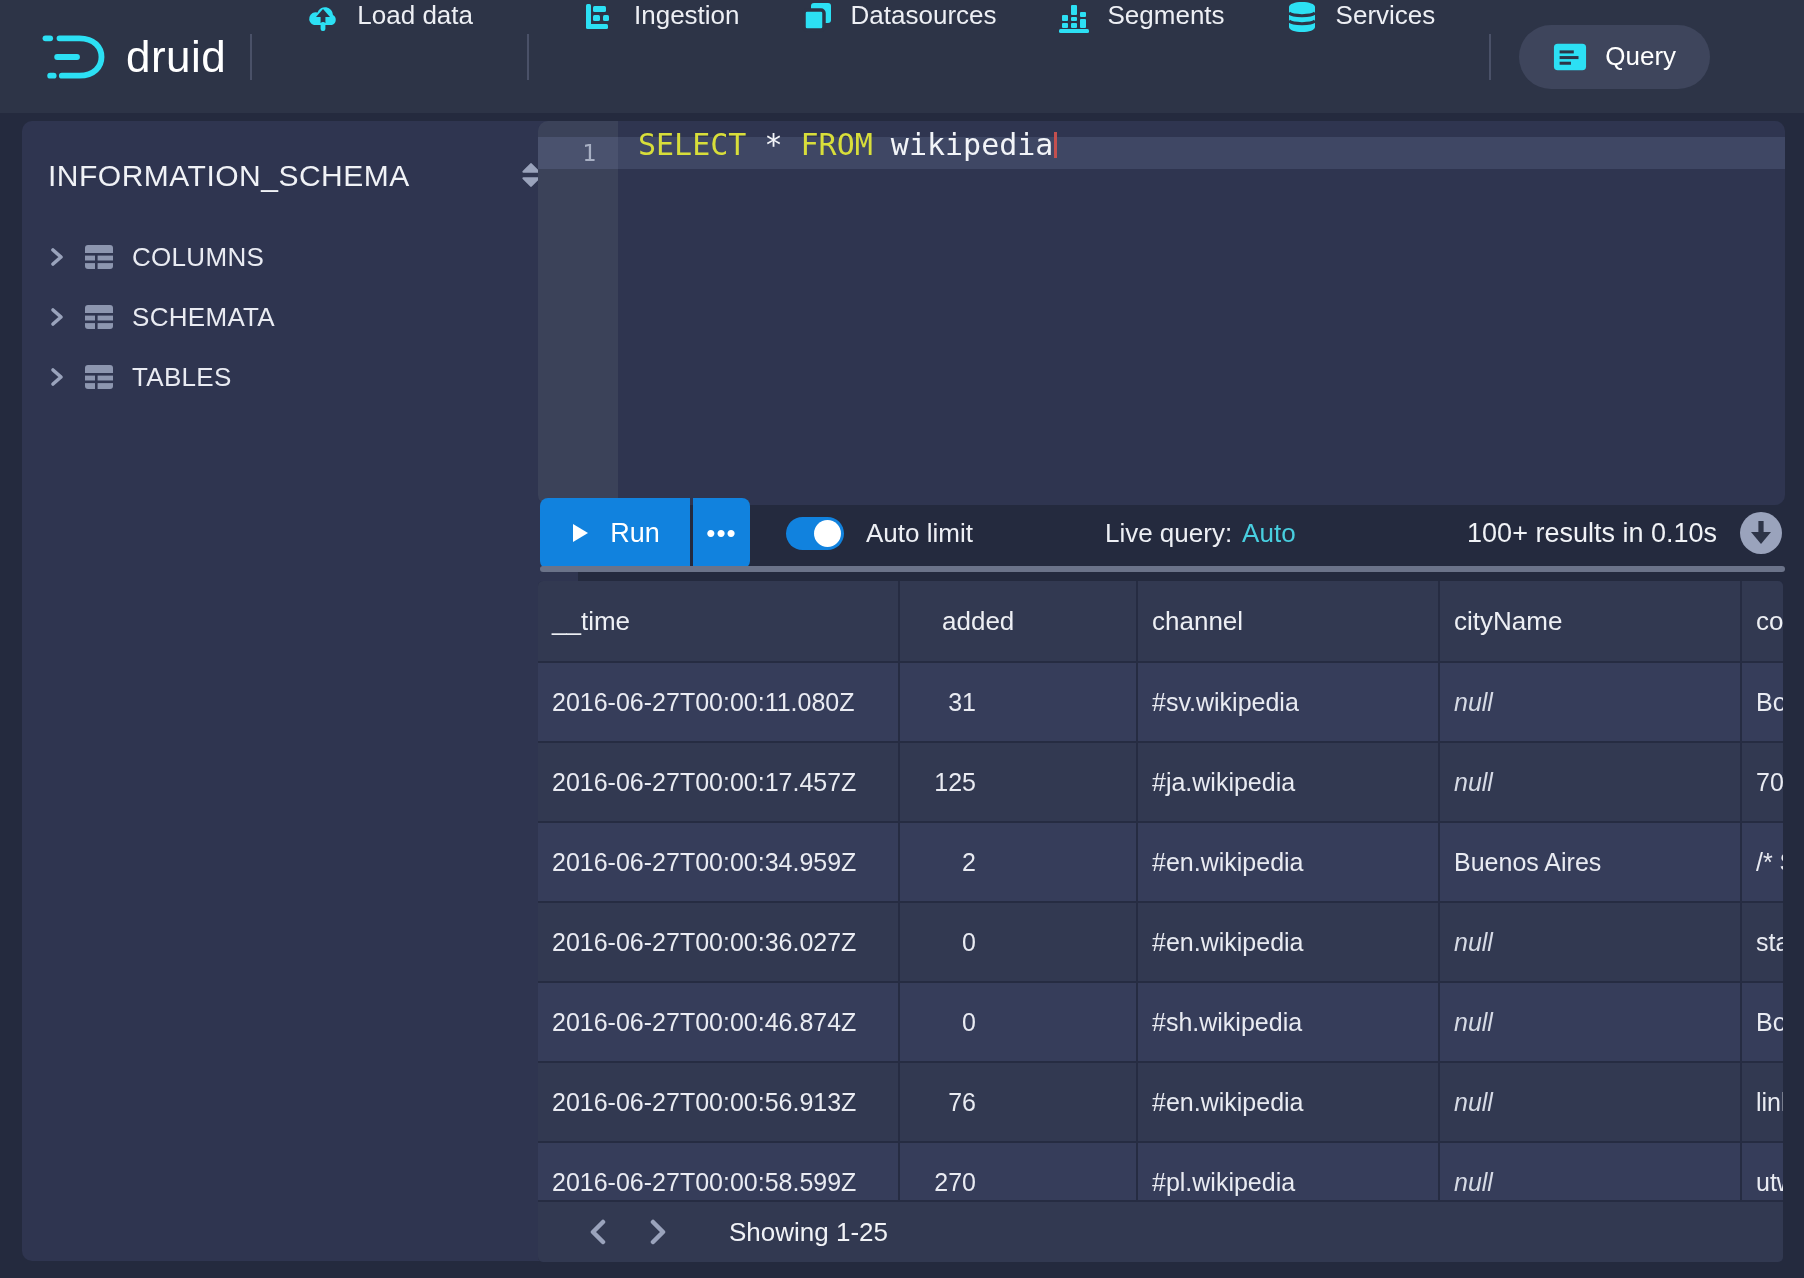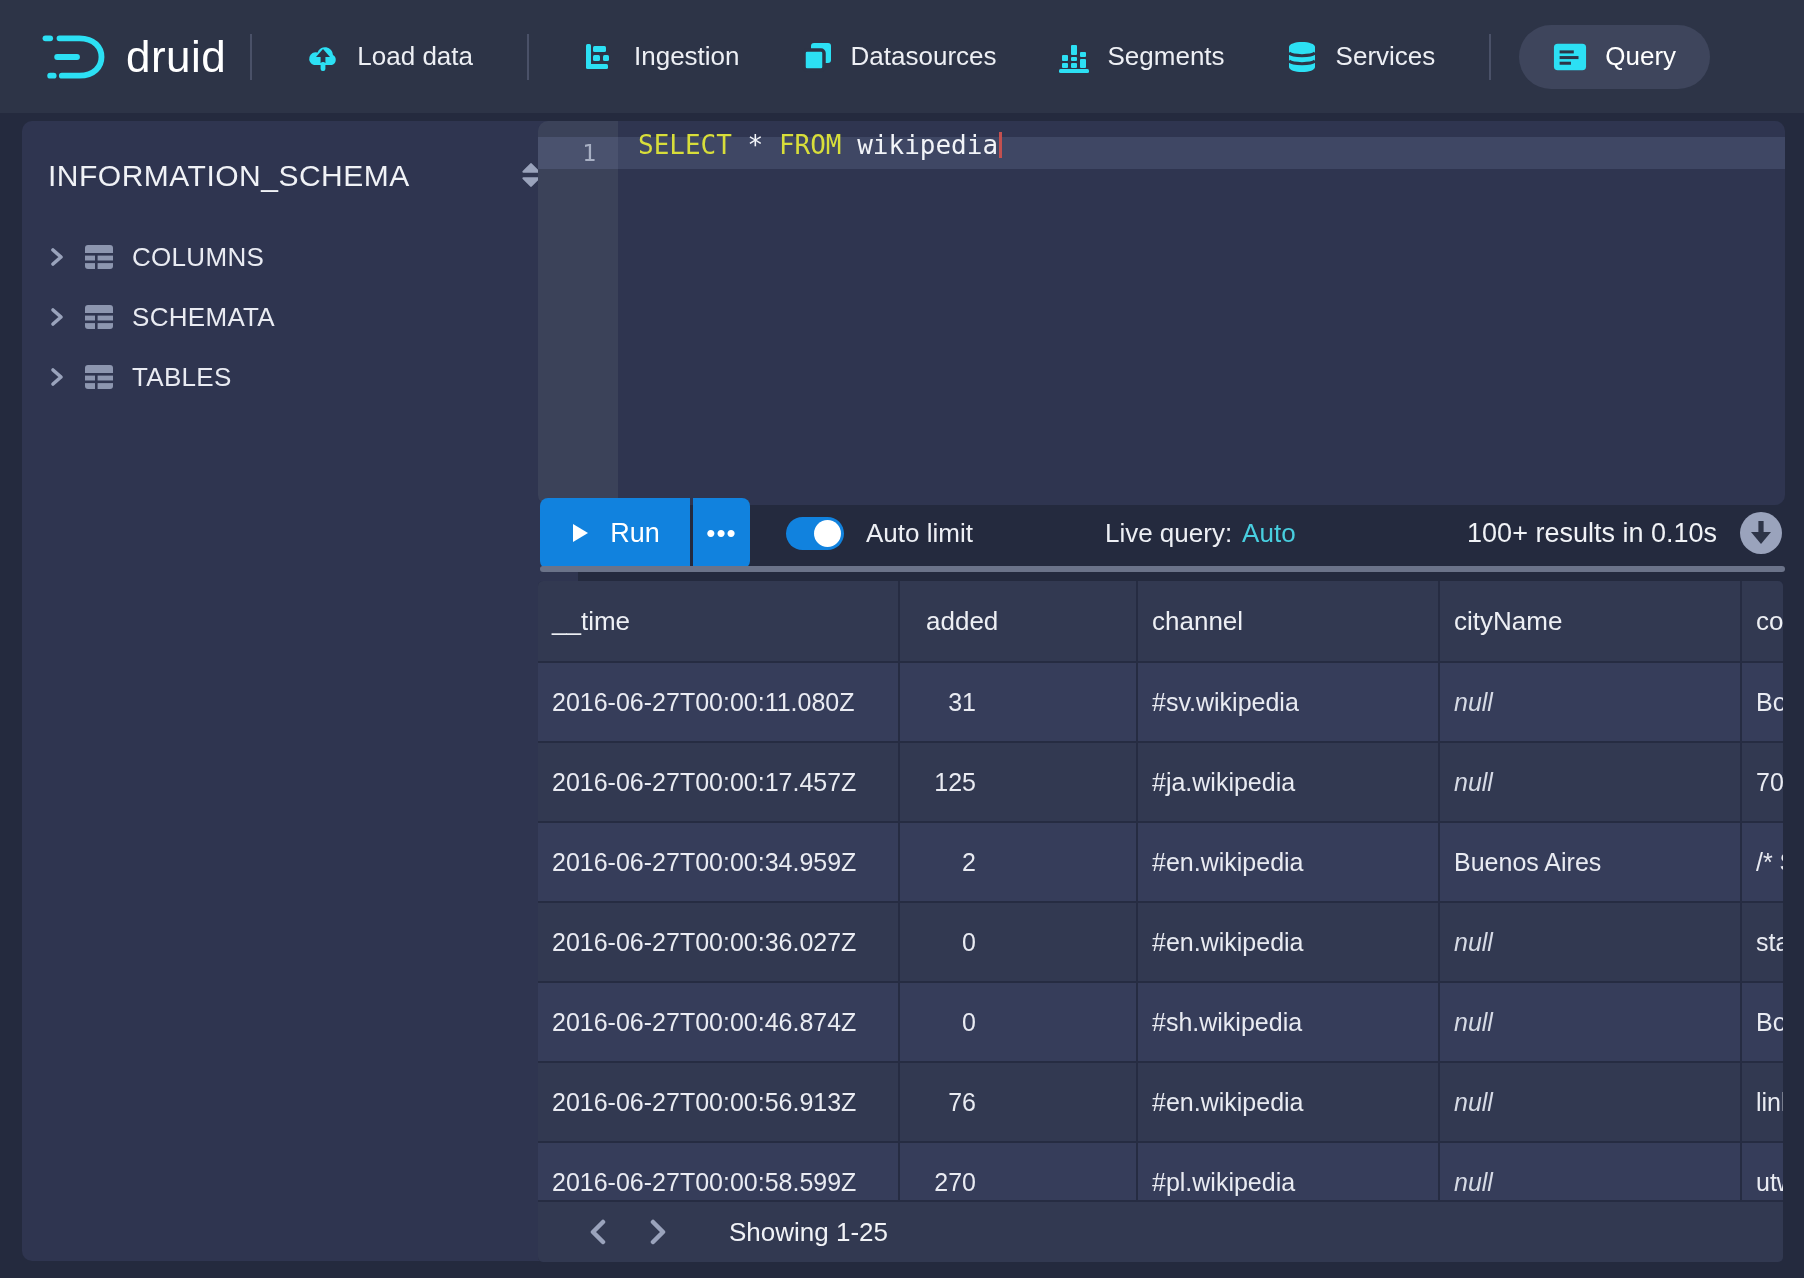--- a/index.html
+++ b/index.html
@@ -12,21 +12,21 @@
   }
   
   .nav {
     position:absolute; left:0; top:0; width:1804px; height:113px;
     background:#2D3447; display:flex; align-items:center;
   }
   .logo { display:flex; align-items:center; margin-left:38px; cursor:pointer; }
   .logo-mark { width:78px; height:56px; }
   .logo-word { font-size:44px; font-weight:400; color:#FFFFFF; margin-left:10px; letter-spacing:0.5px; }
   .vdiv { width:2px; height:46px; background:#4A5168; margin:0 24px; }
-  .nav-item { display:flex; align-items:center; gap:17px; padding:0 30px; height:113px; cursor:pointer; }
+  .nav-item { display:flex; gap:17px; padding:0 30px; height:113px; cursor:pointer; }
   .nav-item .lbl { font-size:26px; color:#EDEFF4; }
   .nav-icon { width:34px; height:34px; flex:none; }
   .pill-wrap { margin-left:4px; }
   .nav-pill {
     display:flex; align-items:center; gap:18px; background:#3E455C;
     border-radius:34px; padding:15px 34px; margin-right:40px; cursor:pointer;
   }
   .nav-pill .lbl { font-size:26px; color:#FFFFFF; }
   
   .sidebar {
@@ -49,21 +49,21 @@
   .gutter { position:absolute; left:0; top:0; bottom:0; width:80px; background:#3B4259; }
   .active-line { position:absolute; left:0; right:0; top:16px; height:32px; background:#3F4764; }
   .active-gutter { position:absolute; left:0; top:16px; width:80px; height:32px; background:#4A526E; }
   .line-no {
     position:absolute; left:0; top:16px; width:58px; height:32px;
     display:flex; align-items:center; justify-content:flex-end;
     font-family:"DejaVu Sans Mono", monospace; font-size:23px; color:#A8B0C4;
   }
   .code-line {
     position:absolute; left:100px; top:16px; height:15px; display:flex; align-items:center;
-    font-family:"DejaVu Sans Mono", monospace; font-size:26px; white-space:pre;
+    font-family:"DejaVu Sans Mono", monospace; font-size:30px; white-space:pre;
   }
   .tok-kw { color:#D8DE3A; }
   .tok-plain { color:#F2F4F8; }
   .cursor { display:inline-block; width:3px; height:26px; background:#C3504F; margin-left:1px; }
   
   .toolbar {
     position:absolute; left:540px; top:502px; width:1245px; height:62px;
     display:flex; align-items:center;
   }
   .run-btn {
@@ -92,21 +92,21 @@
   .grid { display:grid; grid-template-columns:360px 236px 300px 300px 1fr; gap:2px; }
   .trow { display:contents; }
   .cell {
     height:78px; display:flex; align-items:center; padding-left:14px;
     font-size:25px; white-space:nowrap; overflow:hidden; color:#E9EBF2;
   }
   .hcell { height:80px; background:#323951; font-size:26px; color:#EDEFF4; cursor:pointer; }
   .trow.odd  .cell { background:#363D5A; }
   .trow.even .cell { background:#323951; }
   .num { justify-content:flex-end; padding-right:160px; }
-  .h-added { padding-left:26px; }
+  .h-added { padding-left:42px; }
   .null-val { font-style:italic; color:#D6DAE5; }
   .pagination {
     position:absolute; left:0; right:0; bottom:0; height:62px; background:#323951;
     border-top:2px solid #262C42; display:flex; align-items:center; padding-left:37px;
   }
   .pg-btn { width:46px; height:46px; display:flex; align-items:center; justify-content:center; background:none; border:none; cursor:pointer; }
   .pg-chev { width:20px; height:26px; }
   .pg-label { font-size:26px; margin-left:48px; color:#F0F2F6; }
 </style>
 </head>

